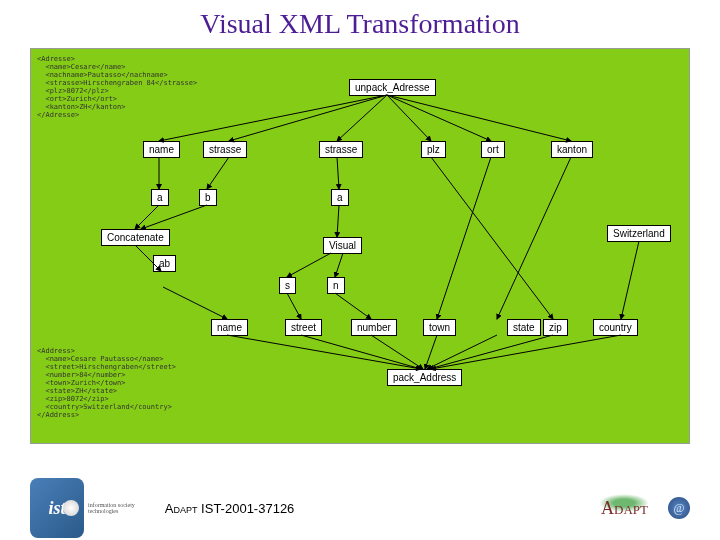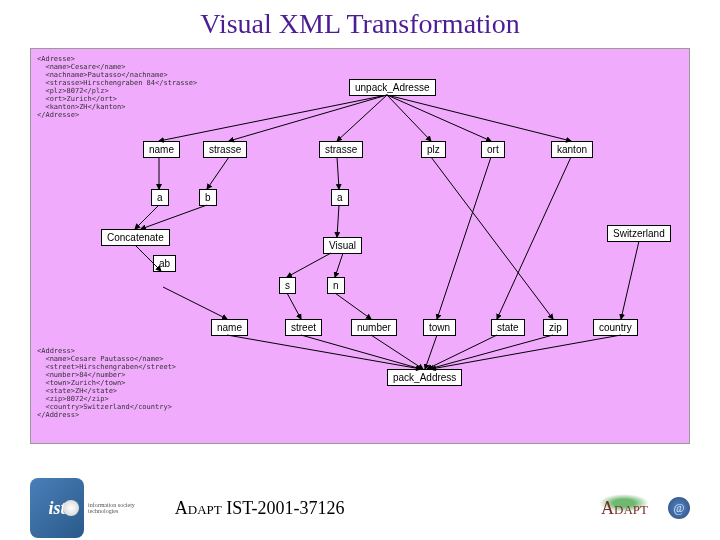--- a/index.html
+++ b/index.html
@@ -1,25 +1,25 @@
 <!DOCTYPE html>
 <html><head>
 <meta charset="utf-8">
 <style>
 *{box-sizing:border-box;margin:0;padding:0}
 body{width:720px;height:540px;background:#fff;font-family:"Times New Roman",serif;position:relative;overflow:hidden}
 .title{text-align:center;font-size:28px;padding:8px 0 4px;color:#4c1d95}
-.canvas{position:absolute;left:30px;top:48px;width:660px;height:396px;background:#f0abfc;border:1px solid #999}
+.canvas{position:absolute;left:30px;top:48px;width:660px;height:396px;background:#84cc16;border:1px solid #999}
 .xml-block{position:absolute;font-family:monospace;font-size:7px;color:#333;line-height:1.15;white-space:pre}
 .node{position:absolute;background:#fff;border:1px solid #000;font-family:Arial,sans-serif;font-size:10px;padding:2px 5px;color:#000;white-space:nowrap}
 .footer{position:absolute;bottom:0;left:0;right:0;height:64px;display:flex;align-items:center;padding:0 30px}
 .ist-badge{width:54px;height:60px;background:linear-gradient(135deg,#4a7fb8,#2a5a8a);border-radius:8px;display:flex;align-items:center;justify-content:center;color:#fff;font-size:18px;font-style:italic;font-weight:bold;position:relative}
 .ist-badge::after{content:"";position:absolute;right:5px;width:16px;height:16px;border-radius:50%;background:radial-gradient(#fff,#ccc)}
 .ist-label{font-size:6px;color:#555;margin-left:4px;line-height:1}
-.footer-text{font-family:Liberation Serif, serif;font-size:18px;margin-left:40px}
+.footer-text{font-family:Liberation Sans, sans-serif;font-size:13px;margin-left:30px}
 .footer-text .sc{font-variant:small-caps}
 .adapt-logo{margin-left:auto;display:flex;align-items:center;gap:20px}
 .adapt-logo .txt{font-variant:small-caps;font-size:18px;color:#7a2a2a;position:relative}
 .adapt-logo .txt::before{content:"";position:absolute;left:-2px;top:-4px;width:50px;height:18px;background:radial-gradient(ellipse,#6fb86f 30%,transparent 70%);border-radius:50%;z-index:-1}
 .adapt-logo .at{width:22px;height:22px;border-radius:50%;background:radial-gradient(#5a8acb,#2a4a7a);color:#cfe0f0;font-size:12px;display:flex;align-items:center;justify-content:center}
 svg.edges{position:absolute;left:0;top:0;width:100%;height:100%;pointer-events:none}
 svg.edges line{stroke:#000;stroke-width:1;marker-end:url(#arr)}
 </style>
 </head>
 <body>
@@ -64,21 +64,21 @@
   <div class="node" style="left:576px;top:176px">Switzerland</div>
 
   <div class="node" style="left:122px;top:206px">ab</div>
   <div class="node" style="left:248px;top:228px">s</div>
   <div class="node" style="left:296px;top:228px">n</div>
 
   <div class="node" style="left:180px;top:270px">name</div>
   <div class="node" style="left:254px;top:270px">street</div>
   <div class="node" style="left:320px;top:270px">number</div>
   <div class="node" style="left:392px;top:270px">town</div>
-  <div class="node" style="left:460px;top:270px">state</div>
+  <div class="node" style="left:476px;top:270px">state</div>
   <div class="node" style="left:512px;top:270px">zip</div>
   <div class="node" style="left:562px;top:270px">country</div>
 
   <div class="node" style="left:356px;top:320px">pack_Address</div>
 
   <svg class="edges">
     <defs>
         <marker id="arr" markerWidth="6" markerHeight="6" refX="5" refY="3" orient="auto">
           <path d="M0,0 L6,3 L0,6 z" fill="#000"></path>
         </marker>

